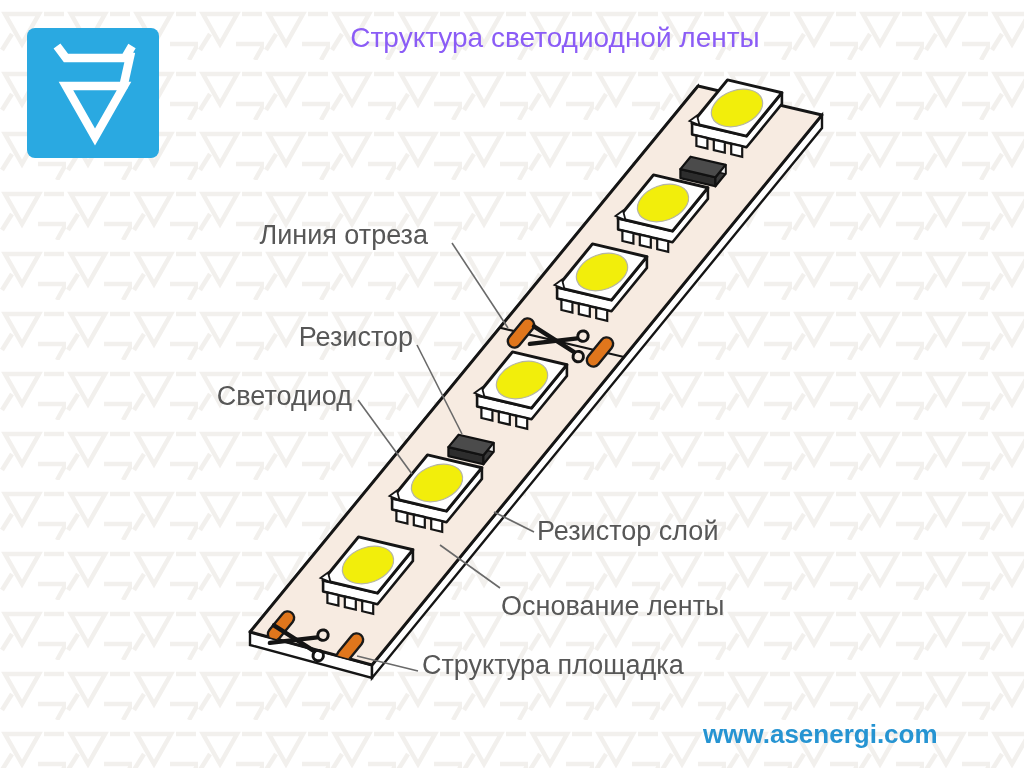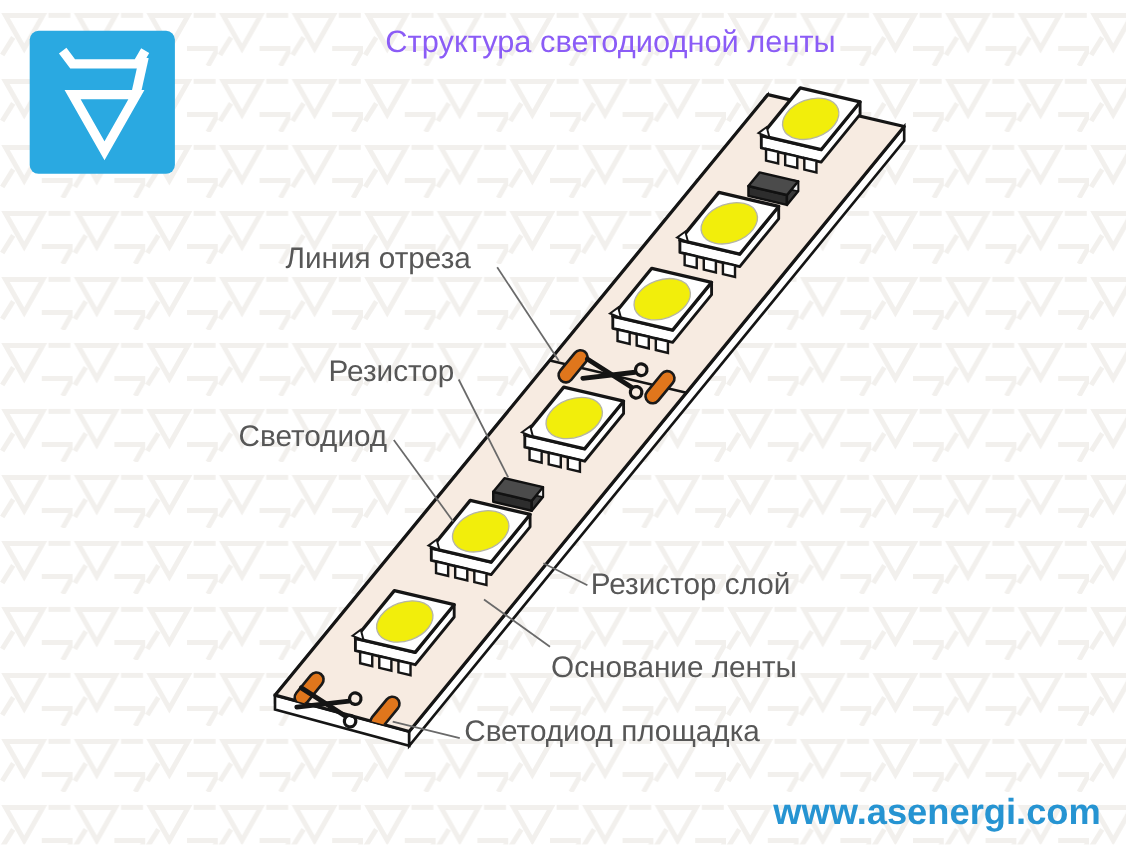--- a/index.html
+++ b/index.html
@@ -22,21 +22,21 @@
   .lbl-pad{left:422px;top:650px;}
   .logo-square{
     left:27px;top:28px;width:132px;height:130px;background:#2aa9e1;border-radius:8px;
   }
   .logo-square svg{display:block;}
   .logo-name{
     left:27px;top:160px;width:140px;
     font-size:21px;font-weight:bold;color:#2aa4de;letter-spacing:0px;
   }
   .website{
-    left:703px;top:719px;font-size:33px;font-weight:bold;color:#2694d2;
+    left:703px;top:719px;font-size:26px;font-weight:bold;color:#2694d2;
   }
 </style>
 </head>
 <body>
 
 <div id="page">
 
   <svg id="diagram-svg" width="1024" height="768" viewBox="0 0 1024 768">
     <defs>
 
@@ -119,21 +119,21 @@
     </g>
   </svg>
 
   <div class="abs title">Структура светодиодной ленты</div>
 
   <div class="abs part-label lbl-cut">Линия отреза</div>
   <div class="abs part-label lbl-res">Резистор</div>
   <div class="abs part-label lbl-led">Светодиод</div>
   <div class="abs part-label lbl-adh">Резистор слой</div>
   <div class="abs part-label lbl-base">Основание ленты</div>
-  <div class="abs part-label lbl-pad">Светодиод площадка</div>
+  <div class="abs part-label lbl-pad">Структура площадка</div>
 
   <div class="abs logo-square">
     <svg width="132" height="130" viewBox="0 0 132 130">
       <g stroke="#ffffff" fill="none" stroke-width="8.5" stroke-linejoin="miter">
         <path d="M30 18 L39 30 L98 30 L105 18"></path>
         <path d="M39 58 L97 58 L68 109 Z"></path>
         <path d="M104 24 L96 60"></path>
       </g>
     </svg>
   </div>

